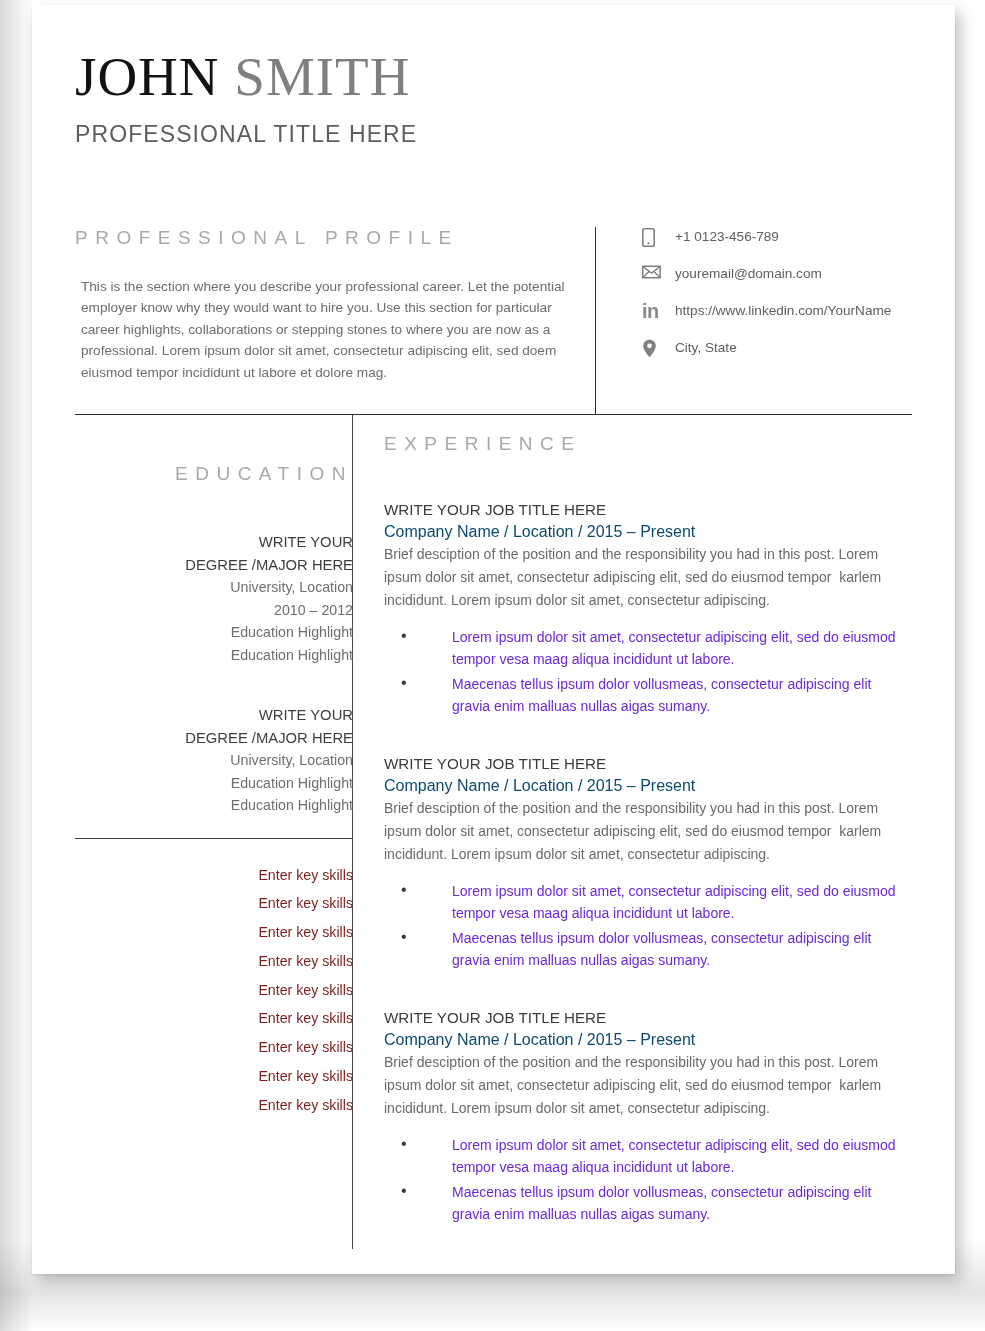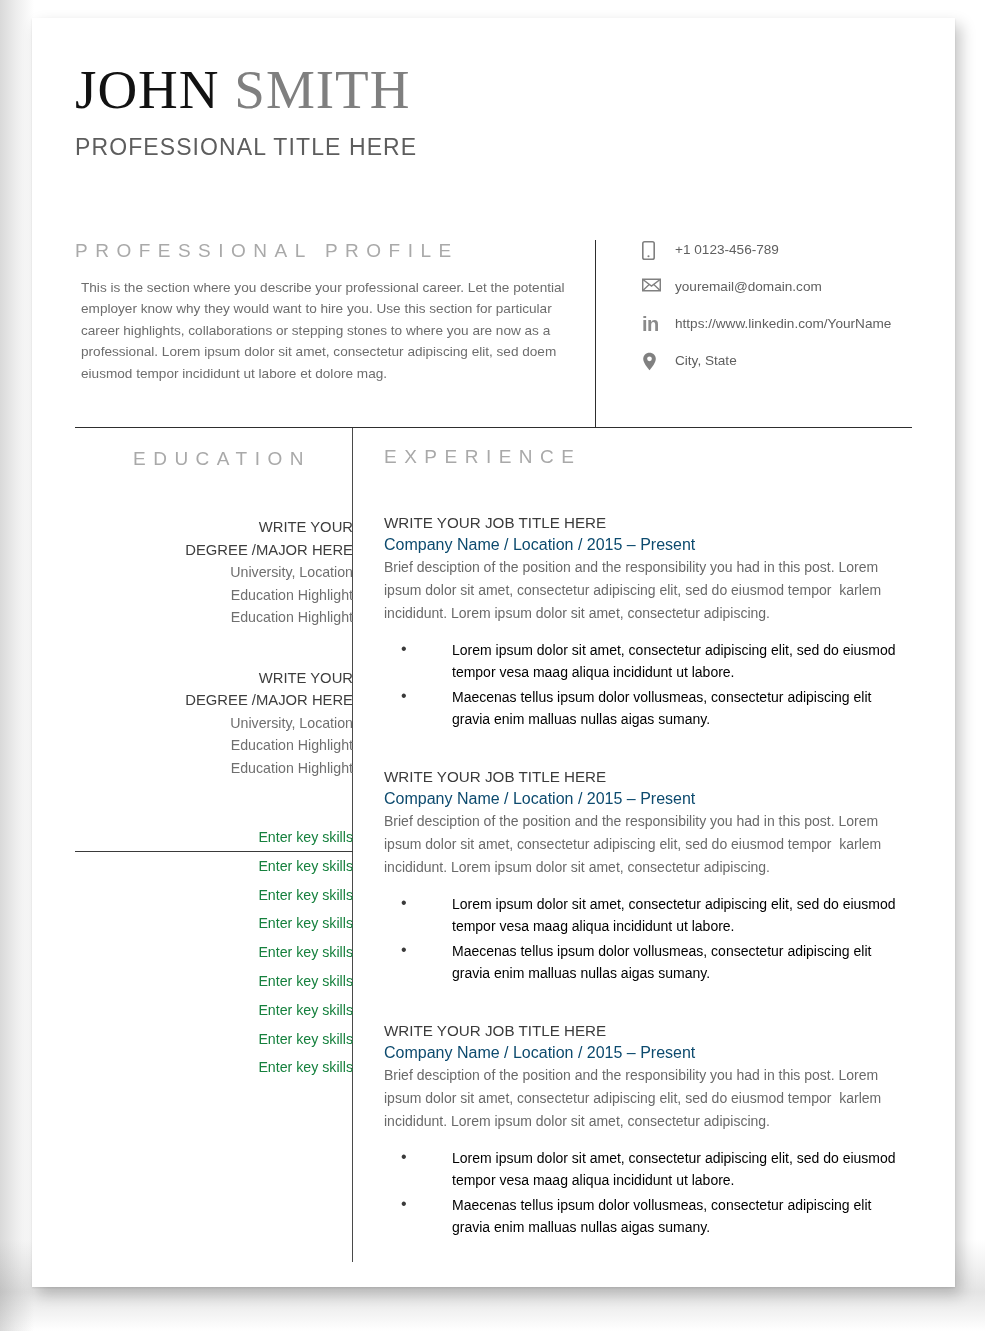--- a/index.html
+++ b/index.html
@@ -26,21 +26,21 @@
     width: 985px; height: 1331px;
     background:
       linear-gradient(to right, #d9d9d9 0px, #ededed 16px, #ffffff 34px),
       linear-gradient(to bottom, #ffffff 0px, #ffffff 1240px, #e4e4e4 1292px, #ffffff 1331px);
     background-blend-mode: multiply;
   }
 
   .page {
     position: absolute;
     left: 32px;
-    top: 18px;
+    top: 5px;
     width: 923px;
     height: 1269px;
     background: #ffffff;
     box-shadow: 6px 7px 14px rgba(0,0,0,0.22), 0 1px 2px rgba(0,0,0,0.10);
   }
 
   
   .header { position: absolute; left: 43px; top: 42px; }
   .name {
     font-family: "Liberation Serif", serif;
@@ -89,21 +89,21 @@
   
   .profile { position: absolute; left: 43px; top: 222px; width: 505px; }
 
   .section-head {
     font-size: 19px;
     letter-spacing: 7.5px;
     color: #a9a9a9;
     font-weight: 400;
     white-space: nowrap;
   }
-  .profile .section-head { margin-bottom: 15px; }
+  .profile .section-head { margin-bottom: 27px; }
 
   .profile-text {
     font-size: 13.6px;
     line-height: 21.4px;
     color: #6d6d6d;
     margin-left: 6px;
   }
 
   
   .contact { position: absolute; left: 610px; top: 222px; width: 270px; }
@@ -131,21 +131,21 @@
     font-family: "Liberation Sans", sans-serif;
     font-weight: bold;
     font-size: 20px;
     line-height: 18px;
     color: #8a8a8a;
     letter-spacing: -0.5px;
   }
 
   
   .col-left { position: absolute; left: 43px; top: 430px; width: 278px; }
-  .col-left .section-head { text-align: center; padding-left: 16px; }
+  .col-left .section-head { text-align: right; padding-left: 16px; margin-top: 28px; }
 
   .edu-block { text-align: right; }
   #education-list .edu-block:first-child { margin-top: 46px; }
   #education-list .edu-block + .edu-block { margin-top: 38px; }
 
   .edu-degree {
     font-size: 14.8px;
     line-height: 22.5px;
     color: #3d3d3d;
   }
@@ -153,21 +153,21 @@
     font-size: 14.2px;
     line-height: 22.5px;
     color: #6f6f6f;
   }
 
   .skills-head { margin-top: 38px; }
   .skills-list { text-align: right; margin-top: 44px; }
   .skill-item {
     font-size: 14.2px;
     line-height: 28.8px;
-    color: #15803d;
+    color: #7f1d1d;
   }
 
   
   .col-right { position: absolute; left: 352px; top: 428px; width: 528px; }
   .job { }
   #experience-list .job:first-child { margin-top: 43px; }
   #experience-list .job + .job { margin-top: 34px; }
 
   .job-name {
     font-size: 15.2px;
@@ -184,21 +184,21 @@
     line-height: 23.2px;
     color: #6a6a6a;
     white-space: pre-wrap;
   }
   .job-bullets { margin-top: 13px; list-style: none; }
   .job-bullets li {
     position: relative;
     padding-left: 68px;
     font-size: 14px;
     line-height: 22.6px;
-    color: #000000;
+    color: #6d28d9;
     margin-bottom: 2px;
   }
   .job-bullets li::before {
     content: "\2022";
     position: absolute;
     left: 17px;
     top: -1px;
     font-size: 16px;
     color: #3a3a3a;
   }
@@ -270,20 +270,21 @@
 
     <div class="col-left">
 
       <div class="section-head">EDUCATION</div>
 
       <div id="education-list">
           <div class="edu-block">
             <div class="edu-degree">WRITE YOUR</div>
             <div class="edu-degree">DEGREE /MAJOR HERE</div>
             <div class="edu-meta">University, Location</div>
+            <div class="edu-meta">2010 – 2012</div>
             <div class="edu-meta">Education Highlight</div>
             <div class="edu-meta">Education Highlight</div>
           </div>
           <div class="edu-block">
             <div class="edu-degree">WRITE YOUR</div>
             <div class="edu-degree">DEGREE /MAJOR HERE</div>
             <div class="edu-meta">University, Location</div>
             <div class="edu-meta">Education Highlight</div>
             <div class="edu-meta">Education Highlight</div>
           </div>

